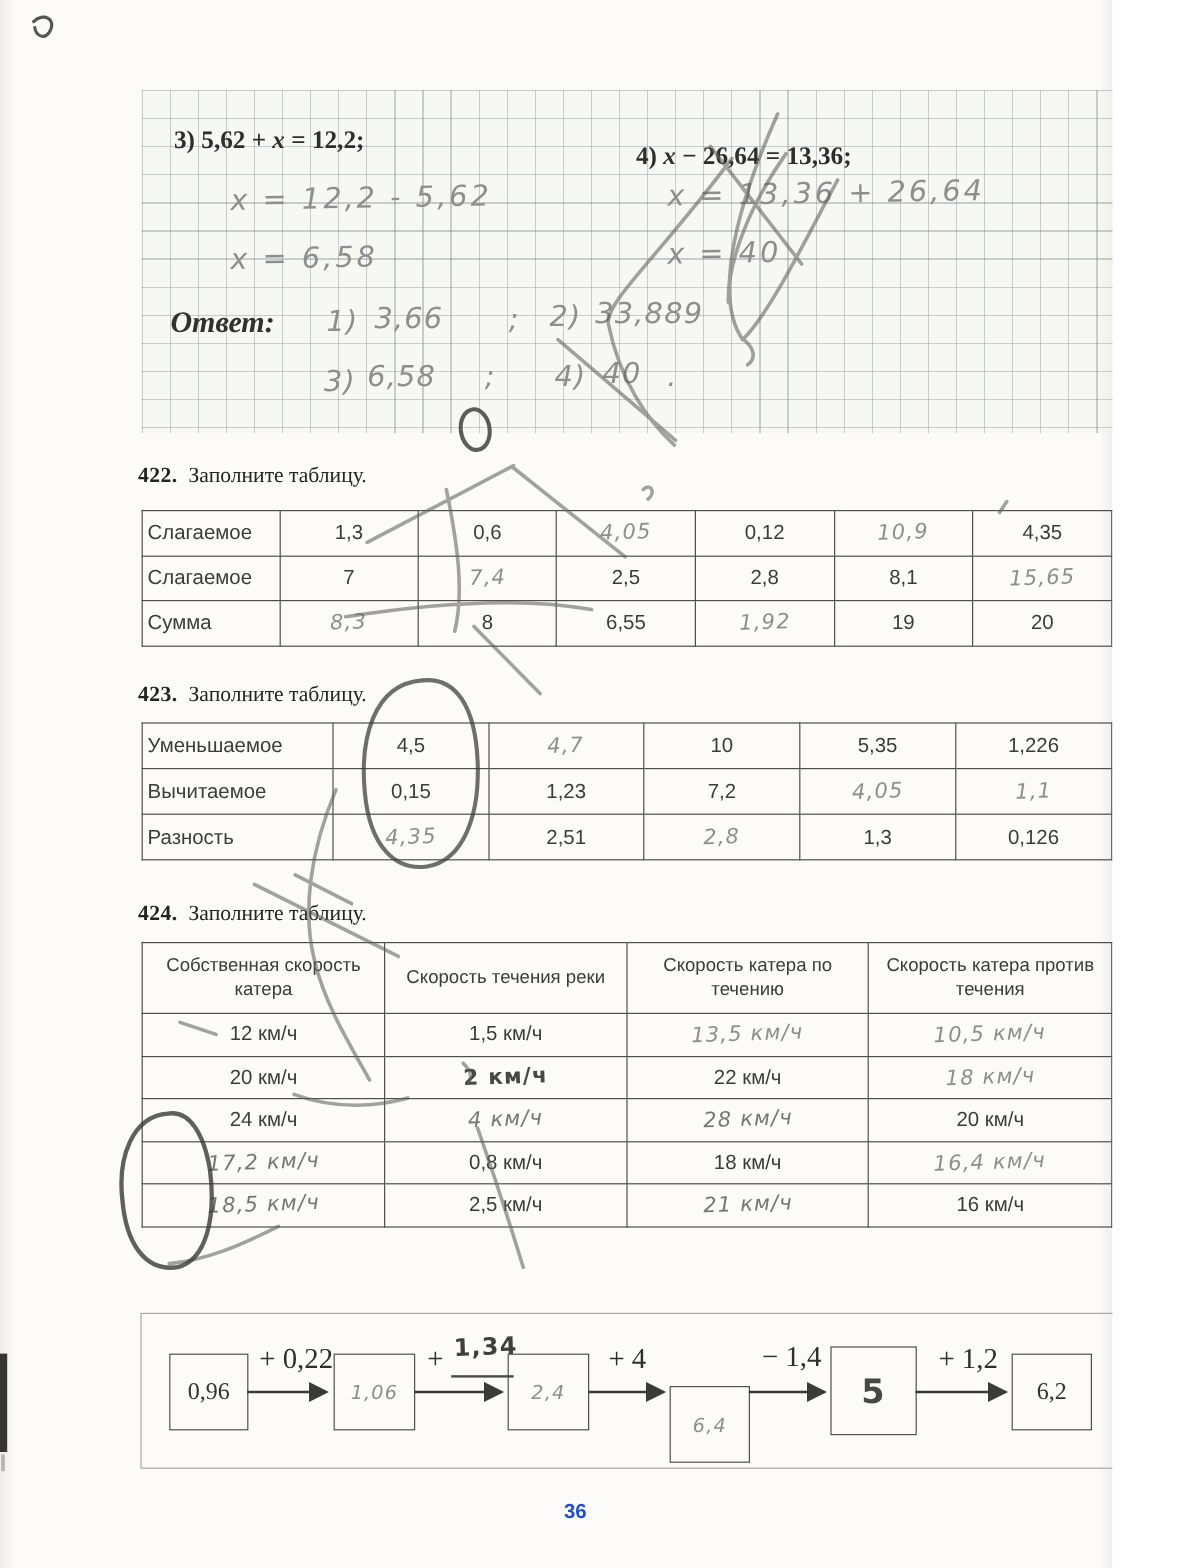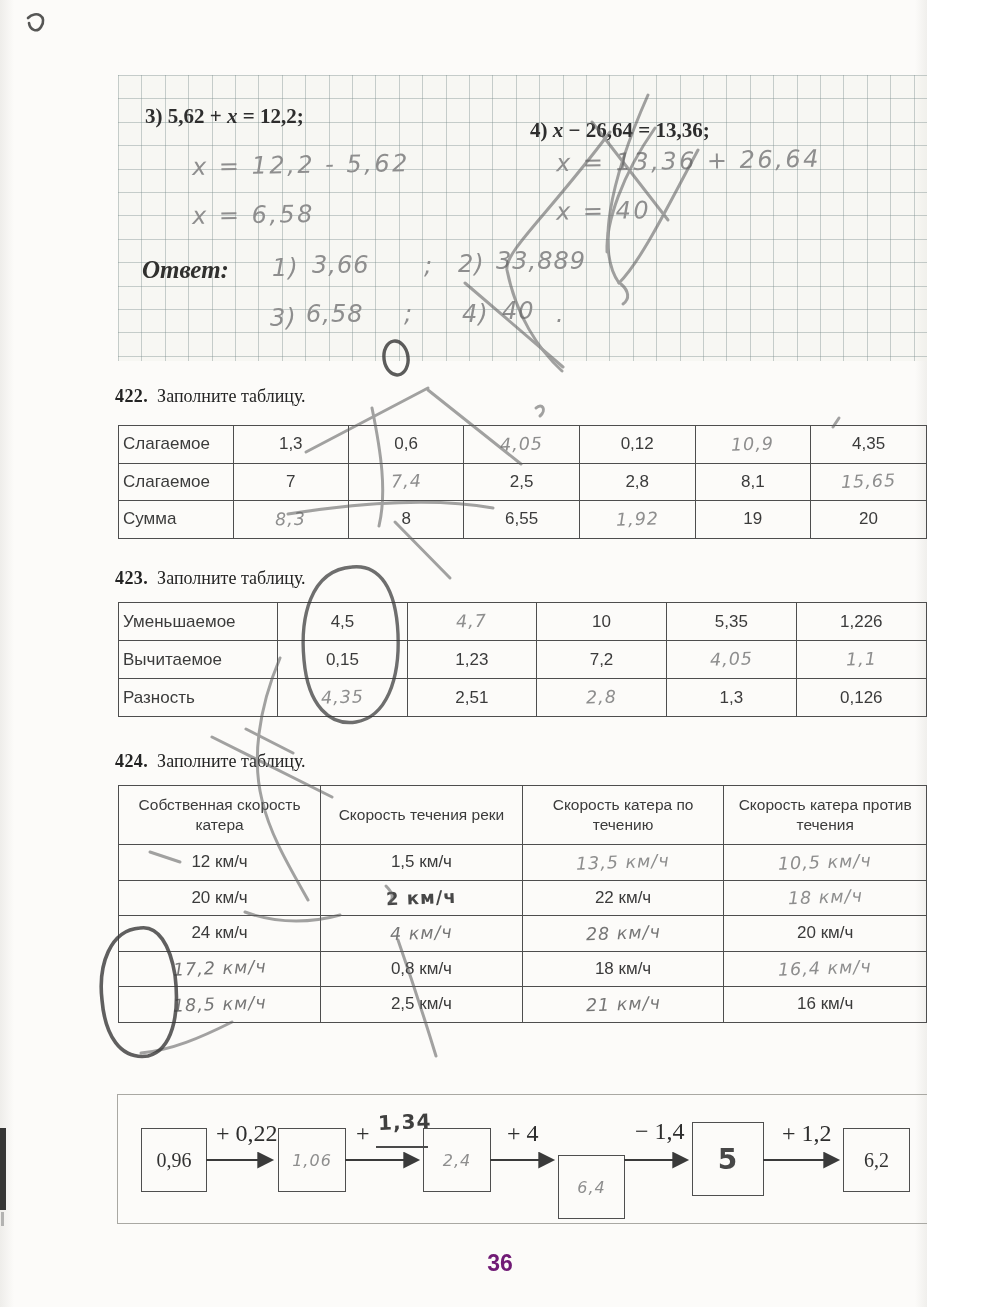--- a/index.html
+++ b/index.html
@@ -41,22 +41,22 @@
   .tbl .hw.dark{font-size:18px;}
   
   .chain-frame{position:absolute;left:117px;top:1094px;width:818px;height:128px;border:1.5px solid #a9a8a3;}
   .cbox{position:absolute;border:1.8px solid #4f4f4f;display:flex;align-items:center;justify-content:center;
         font-size:20px;color:#333;background:transparent;}
   .cbox .hw{font-size:16px;letter-spacing:1px;}
   .oplabel{position:absolute;font-size:24px;color:#2e2e2e;white-space:pre;}
   .blankline{position:absolute;height:2px;background:#4a4a4a;}
   .hwop{position:absolute;font-family:"DejaVu Sans",sans-serif;font-weight:700;color:#3f3f3f;
         font-size:20px;letter-spacing:1px;transform:rotate(-2deg);}
-  .pagenum{position:absolute;left:470px;top:1250px;width:60px;text-align:center;
-        font-family:"Liberation Sans",sans-serif;font-weight:700;font-size:23px;color:#701a75;}
+  .pagenum{position:absolute;left:470px;top:1250px;width:60px;text-align:left;
+        font-family:"Liberation Sans",sans-serif;font-weight:700;font-size:17px;color:#1d4ed8;}
   svg.overlay{position:absolute;left:0;top:0;z-index:5;pointer-events:none;}
   .content{position:absolute;left:0;top:0;z-index:2;width:100%;height:100%;}
 </style>
 </head>
 <body>
 
 <div id="page">
   <div class="edge-l"></div>
   <div class="edge-r"></div>
   <div class="grid"></div>

